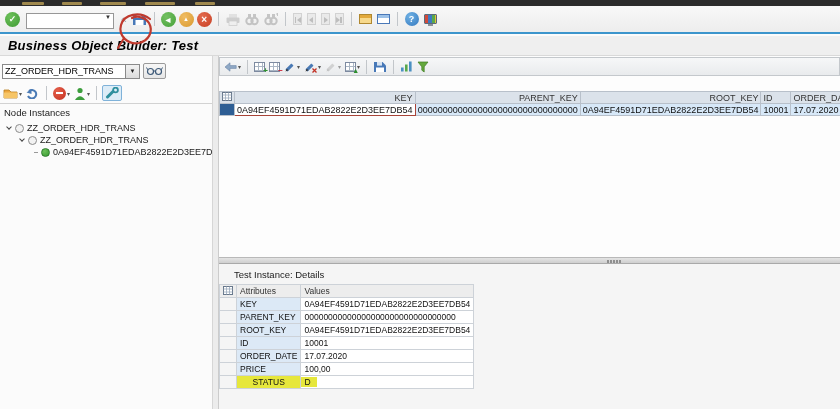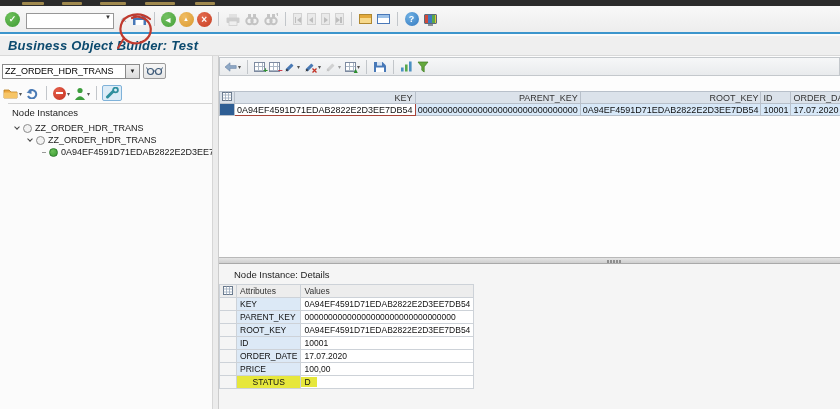--- a/index.html
+++ b/index.html
@@ -42,38 +42,38 @@
   .page .bar { position:absolute; top:3px; width:1.5px; height:6px; background:#8f959b; }
   .win1 { width:13px; height:10px; border:1px solid #b08830; background:#f7d98c; position:relative; }
   .win1::before { content:""; position:absolute; left:0; top:0; width:100%; height:3px; background:#e2a93c; }
   .win2 { width:13px; height:10px; border:1px solid #4a78b8; background:#fff; position:relative; }
   .win2::before { content:""; position:absolute; left:0; top:0; width:100%; height:3px; background:#9cc1e8; }
   .annot { position:absolute; left:116px; top:4px; width:42px; height:40px; pointer-events:none; z-index:30; }
 
   
   .titlebar { position:absolute; left:0; top:36px; width:840px; height:20px; background:#efefef;
               border-bottom:1px solid #d9d9d9; display:flex; align-items:center; padding-left:8px; }
-  .titlebar .t { font-size:13px; font-weight:bold; font-style:italic; color:#0c4a6e; letter-spacing:.2px; }
+  .titlebar .t { font-size:13px; font-weight:bold; font-style:italic; color:#000000; letter-spacing:.2px; }
 
   
   .left { position:absolute; left:0; top:56px; width:212px; height:353px; background:#fbfbfb;padding-left:24px; }
   .objrow { position:absolute; left:2px; top:7px; display:flex; align-items:center; }
   .objrow input { width:124px; height:15px; border:1px solid #8a8a8a; background:#fff;
                   font-family:"Liberation Sans",sans-serif; font-size:9px; padding:0 2px; }
   .ddbtn { width:14px; height:15px; border:1px solid #8a8a8a; border-left:none; background:linear-gradient(#f2f2f2,#dcdcdc);
            display:flex; align-items:center; justify-content:center; font-size:6px; color:#222; }
   .glasses { width:23px; height:16px; margin-left:3px; border:1px solid #9a9a9a; border-radius:2px;
              background:linear-gradient(#f7f7f7,#e6e6e6); display:flex; align-items:center; justify-content:center; }
   .ltools { position:absolute; left:2px; top:29px; display:flex; align-items:center; gap:2px; }
   .lbtn { display:flex; align-items:center; height:15px; padding:0 1px; }
   .dd { font-size:6px; color:#555; margin-left:1px; }
   .stopico { width:13px; height:13px; border-radius:50%; background:radial-gradient(circle at 35% 30%,#e4604a,#c52f20); position:relative; }
   .stopico::after { content:""; position:absolute; left:3px; top:5.5px; width:7px; height:2px; background:#fff; }
   .pressed { border:1px solid #7fb2d9; background:#dcecf7; border-radius:2px; padding:0 2px; height:16px; }
-  .treebox { position:absolute; left:8px; top:47px; width:212px; border-top:1px solid #d2d2d2; padding:3px 0 0 4px; }
+  .treebox { position:absolute; left:0; top:47px; width:212px; border-top:1px solid #d2d2d2; padding:3px 0 0 4px; }
   .treehdr { font-size:9.5px; color:#222; padding-bottom:4px; }
   .trow { display:flex; align-items:center; height:12px; font-size:9px; color:#1a1a1a; white-space:nowrap; }
   .chev { width:4px; height:4px; border-right:1.2px solid #444; border-bottom:1.2px solid #444;
           transform:rotate(45deg); display:inline-block; margin:0 4px 2px 1px; flex:0 0 auto; }
   .nodec { width:9px; height:9px; border-radius:50%; margin-right:3px; flex:0 0 auto; }
   .nodec.ring { border:1.5px solid #8c8c8c; background:#f2f2f2; }
   .nodec.green { background:radial-gradient(circle at 35% 30%,#6cc05a,#379a2f); border:1px solid #2e7d2e; }
   .stub { width:4px; height:1px; background:#999; margin:0 3px 0 1px; flex:0 0 auto; }
 
   
@@ -407,21 +407,21 @@
       <div class="grip">
           <span></span>
           <span></span>
           <span></span>
           <span></span>
           <span></span>
         </div>
     </div>
 
     <div class="details">
-      <div class="dtitle">Node Instance: Details</div>
+      <div class="dtitle">Test Instance: Details</div>
       <table class="dtab">
         <colgroup>
             <col style="width:12px;">
             <col style="width:62px;">
             <col style="width:160px;">
           </colgroup>
         <tbody>
             <tr class="hdr">
           <td>
             <svg width="10" height="9">

